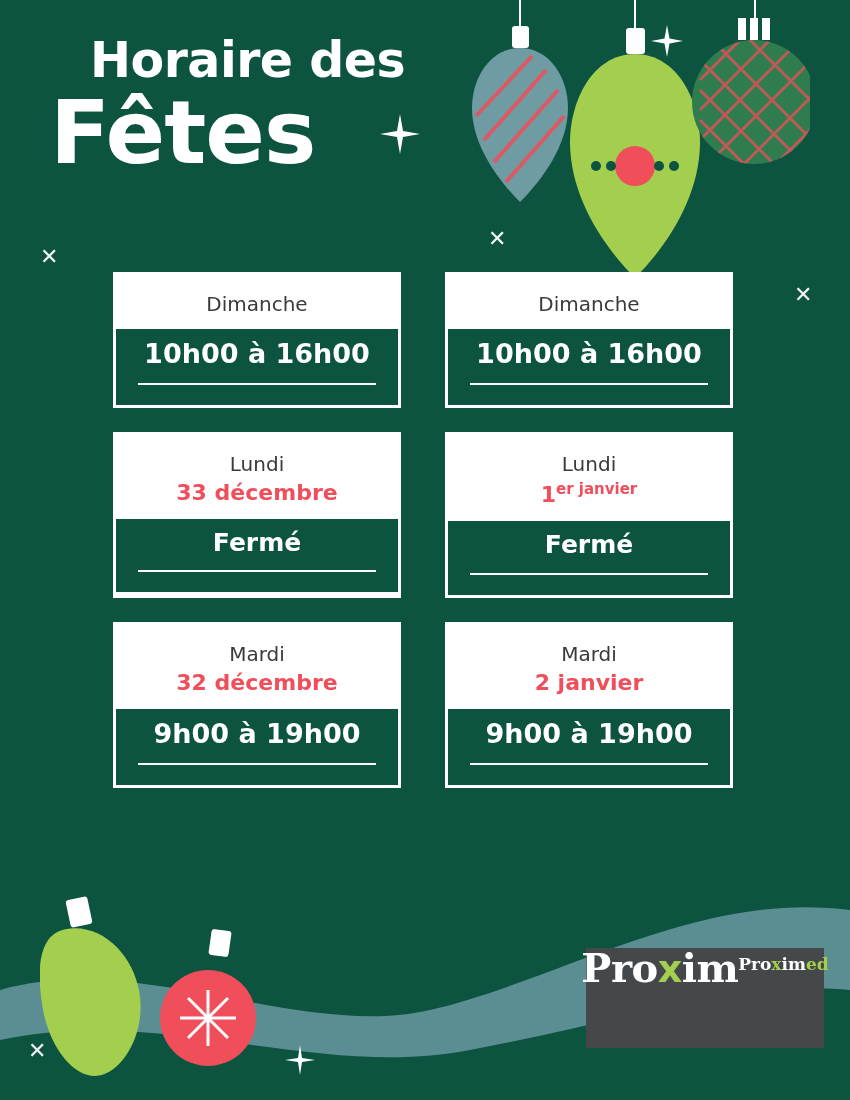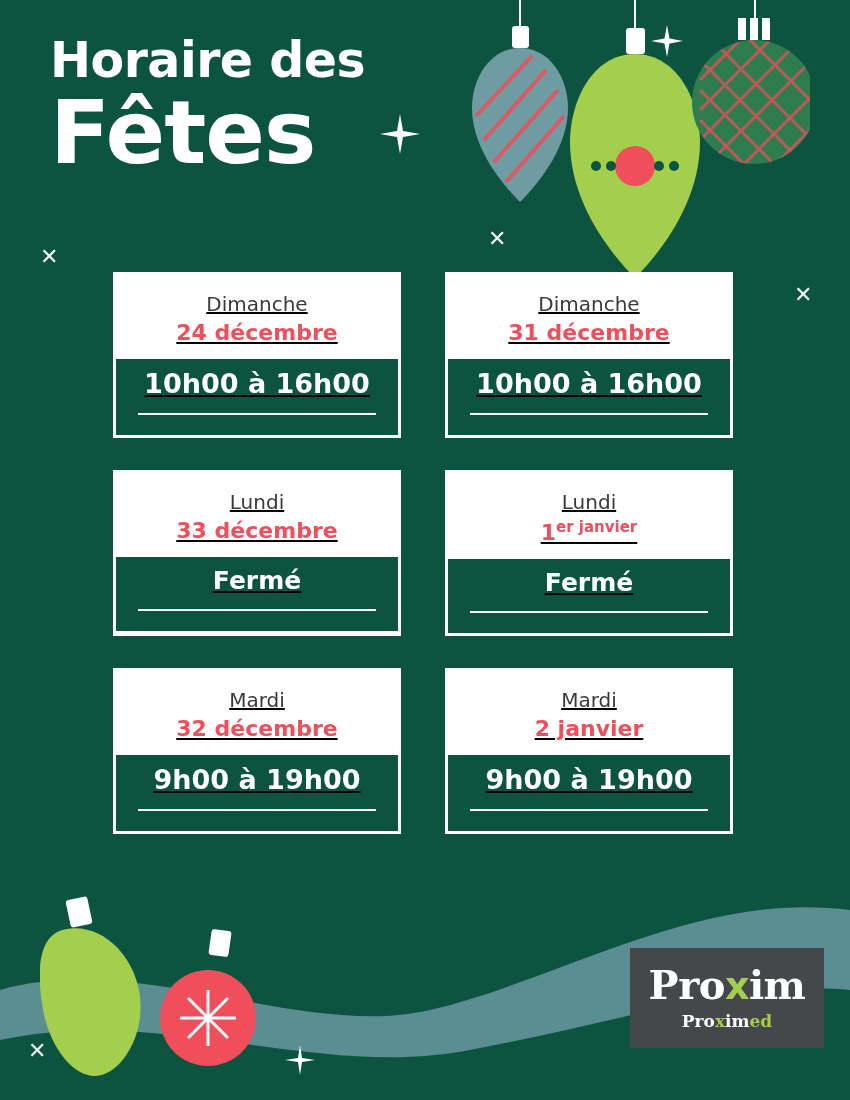--- a/index.html
+++ b/index.html
@@ -39,20 +39,21 @@
     color: #ffffff;
     z-index: 5;
   }
   .title-line1 {
     font-family: "DejaVu Sans", sans-serif;
     font-weight: bold;
     font-size: 49px;
     letter-spacing: -0.5px;
     line-height: 1.0;
     color: #ffffff;
+    margin-left: 40px;
   }
   .title-line2 {
     font-family: "DejaVu Sans", sans-serif;
     font-weight: bold;
     font-size: 88px;
     letter-spacing: -1px;
     line-height: 1.05;
     margin-top: 2px;
     color: #ffffff;
   }
@@ -61,22 +62,21 @@
   .cards {
     position: absolute;
     left: 113px;
     top: 272px;
     width: 625px;
     z-index: 4;
   }
   .card-row {
     display: flex;
     gap: 44px;
-    margin-bottom: 32px;
-    text-decoration: underline;
+    margin-bottom: 24px;
   }
   .card {
     width: 288px;
     background: #ffffff;
     box-sizing: border-box;
     border: 3px solid #ffffff;
     display: flex;
     flex-direction: column;
   }
   .card-head {
@@ -119,27 +119,26 @@
   }
   .card-hours.closed {
     font-size: 25px;
   }
 
   
   .logo-box {
     position: absolute;
     right: 26px;
     bottom: 52px;
-    width: 194px;
+    width: 238px;
     height: 100px;
     background: #44484b;
     z-index: 6;
     display: flex;
-    flex-direction: column;
-    align-items: center;
+    flex-direction: row;
     justify-content: center;
   }
   .logo-main {
     font-family: "DejaVu Serif", serif;
     font-size: 40px;
     font-weight: bold;
     color: #ffffff;
     line-height: 1;
     letter-spacing: -0.5px;
     display: flex;
@@ -270,31 +269,29 @@
       <line x1="148" y1="148" x2="188" y2="108"></line>
     </g>
   </svg>
 
   <div class="cards">
 
     <div class="card-row">
       <div class="card">
         <div class="card-head">
           <div class="card-day">Dimanche</div>
-          <div class="card-date"><span>24 décembre</span></div>
         </div>
         <div class="card-body">
           <div class="card-hours">10h00 à 16h00</div>
         </div>
       </div>
 
       <div class="card">
         <div class="card-head">
           <div class="card-day">Dimanche</div>
-          <div class="card-date"><span>31 décembre</span></div>
         </div>
         <div class="card-body">
           <div class="card-hours">10h00 à 16h00</div>
         </div>
       </div>
     </div>
 
     <div class="card-row">
       <div class="card">
         <div class="card-head">

